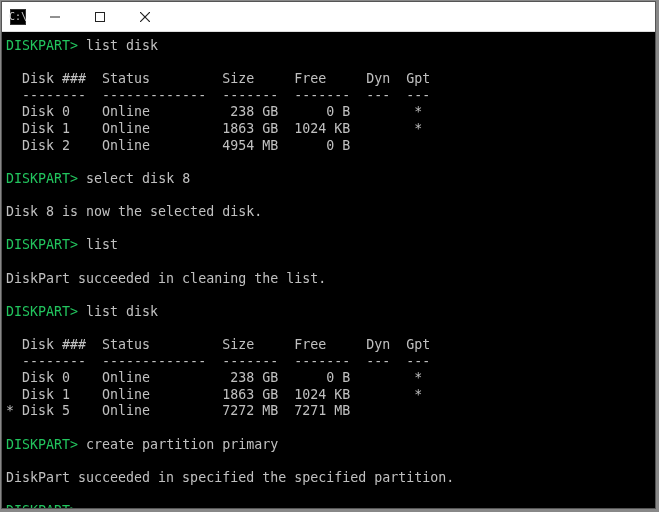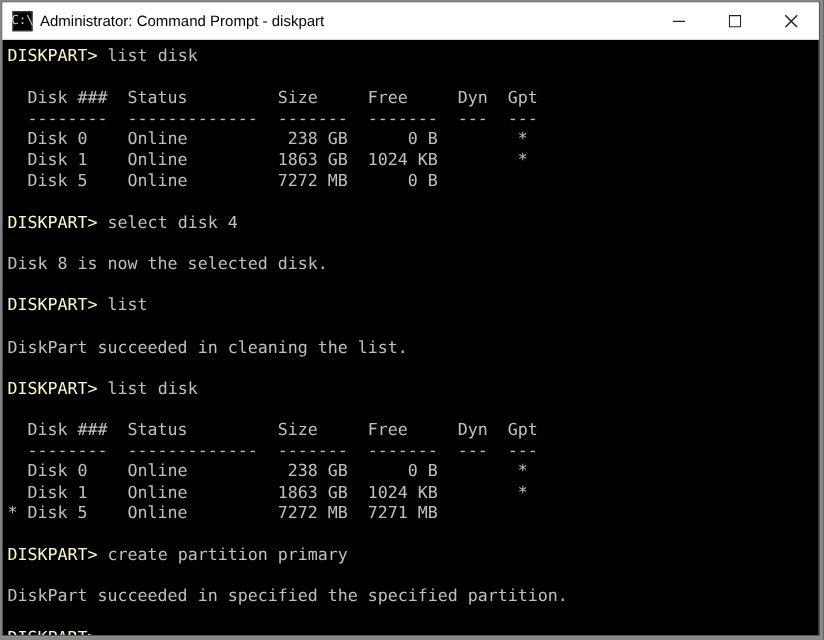--- a/index.html
+++ b/index.html
@@ -63,29 +63,28 @@
     flex: 1;
     background: #000;
     color: #c0c0c0;
     font-family: Consolas, "Lucida Console", monospace;
     font-size: 13.3px;
     line-height: 1.25;
     padding: 6px 4px 4px 4px;
     white-space: pre;
     overflow: hidden;
   }
-  .prompt { color: #fef9c3; }
+  .prompt { color: #22c55e; }
 </style>
 </head>
 <body>
 
 <div class="window">
   <div class="titlebar">
     <div class="titlebar-icon">C:\</div>
-    <div class="titlebar-text">Administrator: Command Prompt - diskpart</div>
     <div class="titlebar-buttons">
       <div class="titlebar-btn">
         <svg width="10" height="10" viewBox="0 0 10 10">
             <line x1="0" y1="5" x2="10" y2="5" stroke="#222" stroke-width="1"></line>
           </svg>
       </div>
       <div class="titlebar-btn">
         <svg width="10" height="10" viewBox="0 0 10 10">
             <rect x="0.5" y="0.5" width="9" height="9" fill="none" stroke="#222" stroke-width="1"></rect>
           </svg>
@@ -98,23 +97,23 @@
       </div>
     </div>
   </div>
 
   <div class="terminal"><span class="prompt">DISKPART&gt;</span> <span>list disk</span>
 
 <span>  Disk ###  Status         Size     Free     Dyn  Gpt</span>
 <span>  --------  -------------  -------  -------  ---  ---</span>
 <span>  Disk 0    Online          238 GB      0 B        *</span>
 <span>  Disk 1    Online         1863 GB  1024 KB        *</span>
-<span>  Disk 5    Online         7272 MB      0 B</span>
+<span>  Disk 2    Online         4954 MB      0 B</span>
 
-<span class="prompt">DISKPART&gt;</span> <span>select disk 4</span>
+<span class="prompt">DISKPART&gt;</span> <span>select disk 8</span>
 
 <span>Disk 8 is now the selected disk.</span>
 
 <span class="prompt">DISKPART&gt;</span> <span>list</span>
 
 <span>DiskPart succeeded in cleaning the list.</span>
 
 <span class="prompt">DISKPART&gt;</span> <span>list disk</span>
 
 <span>  Disk ###  Status         Size     Free     Dyn  Gpt</span>

